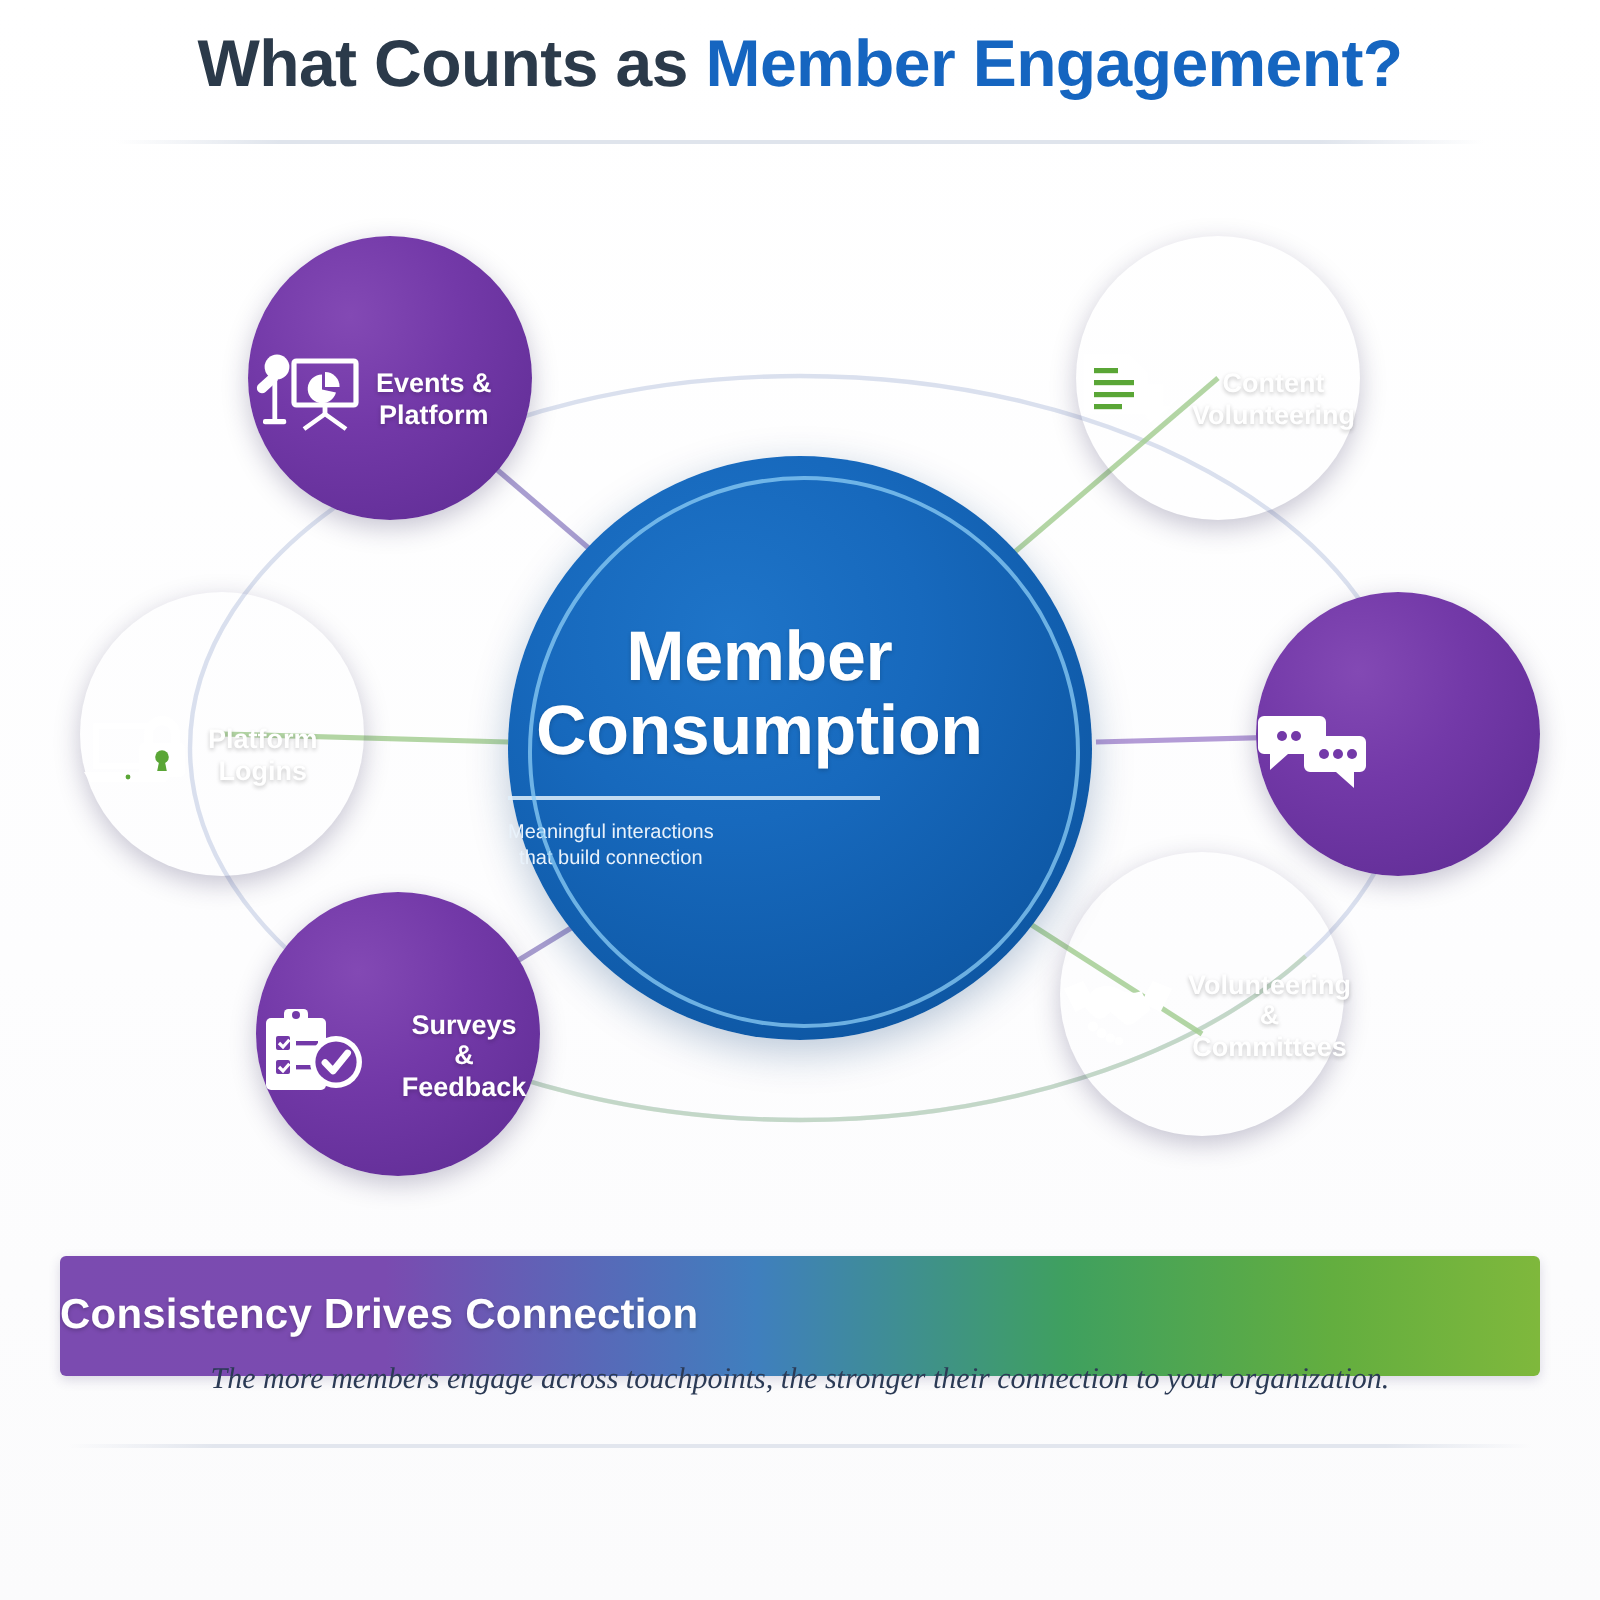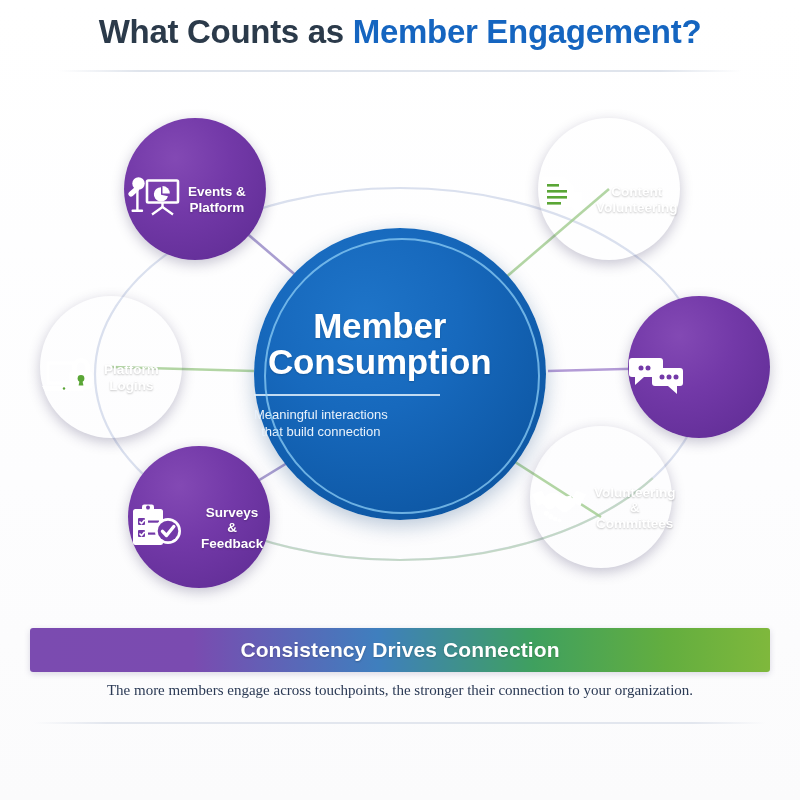--- a/index.html
+++ b/index.html
@@ -100,21 +100,21 @@
     padding: 0 14px;
   }
   .hub-divider {
     width: 186px;
     height: 2px;
     background: rgba(225,240,252,0.85);
     margin: 13px 0 11px 0;
   }
   .hub-sub {
     color: #e9f2fb;
-    font-size: 13px;
+    font-size: 10px;
     line-height: 1.28;
     text-align: center;
     max-width: 215px;
   }
 
   
   .node {
     position: absolute;
     width: 142px;
     height: 142px;
@@ -159,43 +159,44 @@
   #node-volunteer   { left: 530px; top: 338px; }
   #node-surveys     { left: 128px; top: 358px; gap: 10px; }
   #node-platform    { left: 40px;  top: 208px; }
 
   
   .banner {
     position: absolute;
     left: 30px;
     top: 628px;
     width: 740px;
-    height: 44px;
+    height: 60px;
     border-radius: 3px;
     background: linear-gradient(90deg, #7b4bb0 0%, #7a4bb0 22%, #3f7fbe 47%, #3fa05f 68%, #63ae3f 86%, #7fb83c 100%);
     display: flex;
     align-items: center;
-    justify-content: center;
+    justify-content: flex-start;
     box-shadow: 0 2px 6px rgba(60,50,110,0.18);
   }
   .banner-text {
     color: #ffffff;
     font-size: 21px;
     font-weight: bold;
     letter-spacing: 0.1px;
     text-shadow: 0 1px 2px rgba(0,0,0,0.22);
   }
   .caption {
     position: absolute;
     left: 0;
     top: 682px;
     width: 800px;
     text-align: center;
     color: #2b3a55;
     font-size: 15px;
+    font-style: italic;
     font-family: "Liberation Serif", serif;
     white-space: nowrap;
   }
   .footer-rule {
     position: absolute;
     left: 34px;
     top: 722px;
     width: 732px;
     height: 2px;
     background: linear-gradient(90deg, rgba(214,220,230,0) 0%, #e2e6ee 10%, #e2e6ee 90%, rgba(214,220,230,0) 100%);

